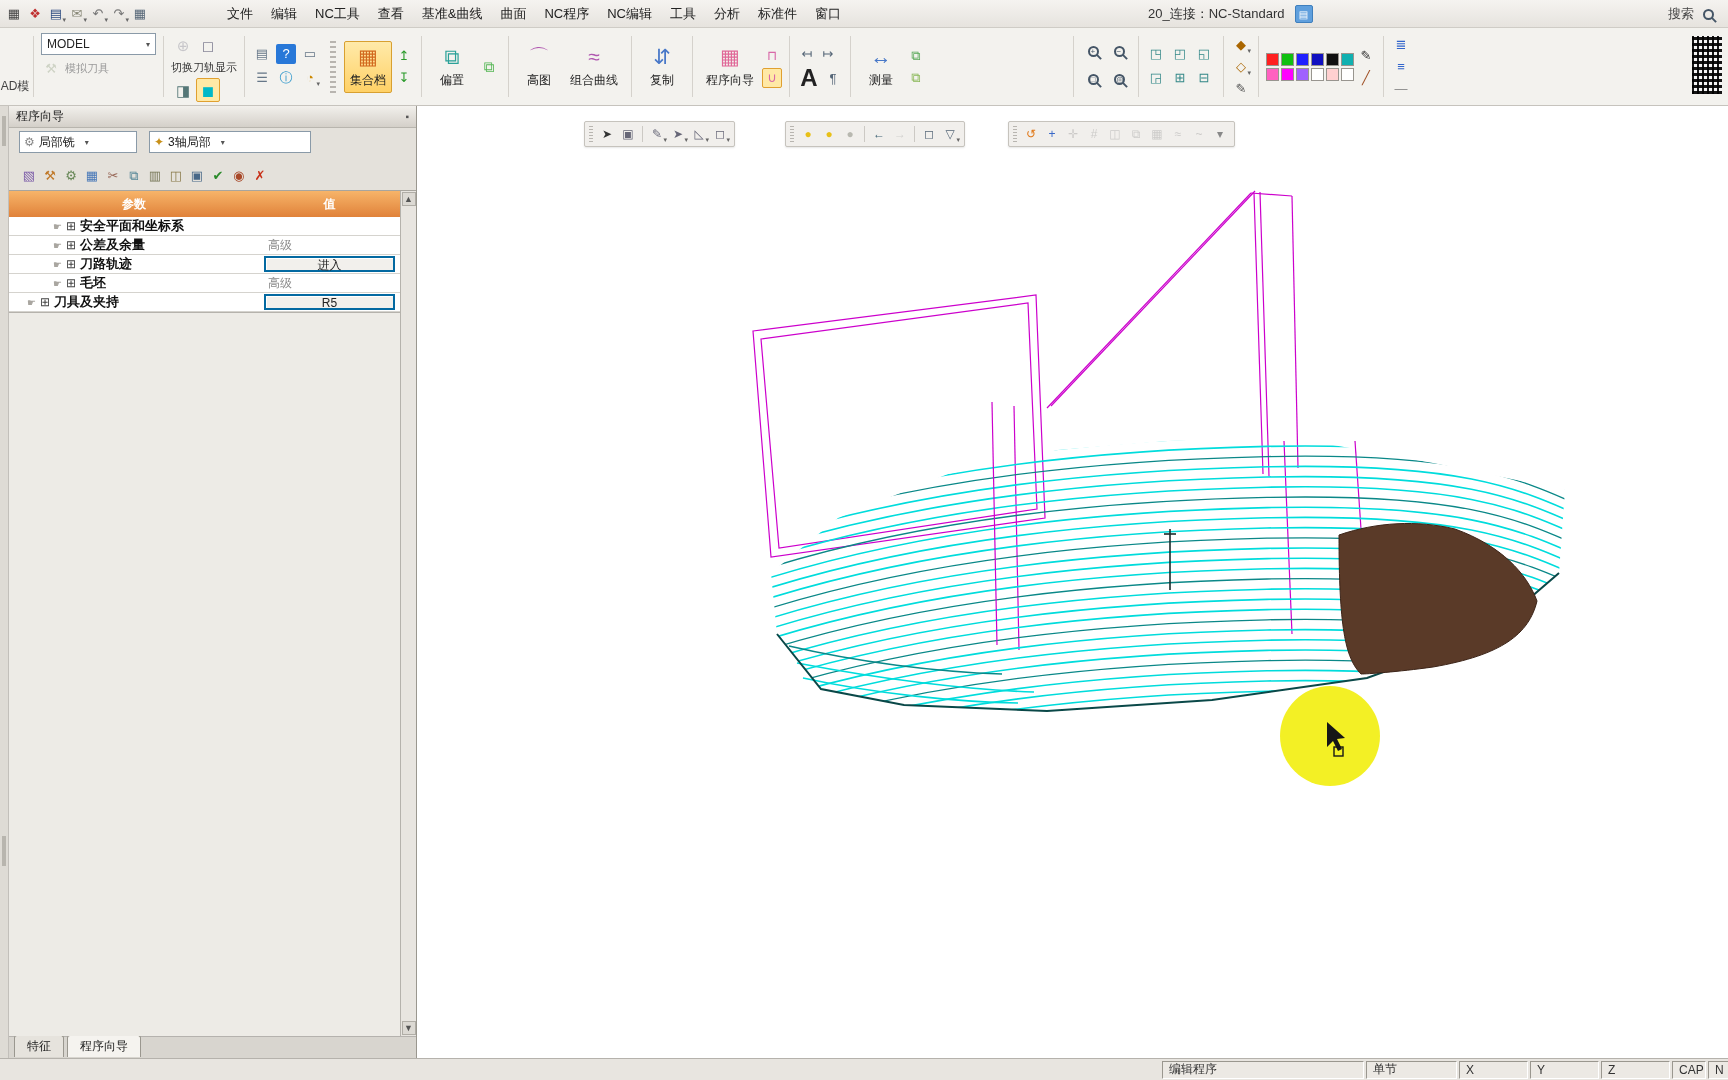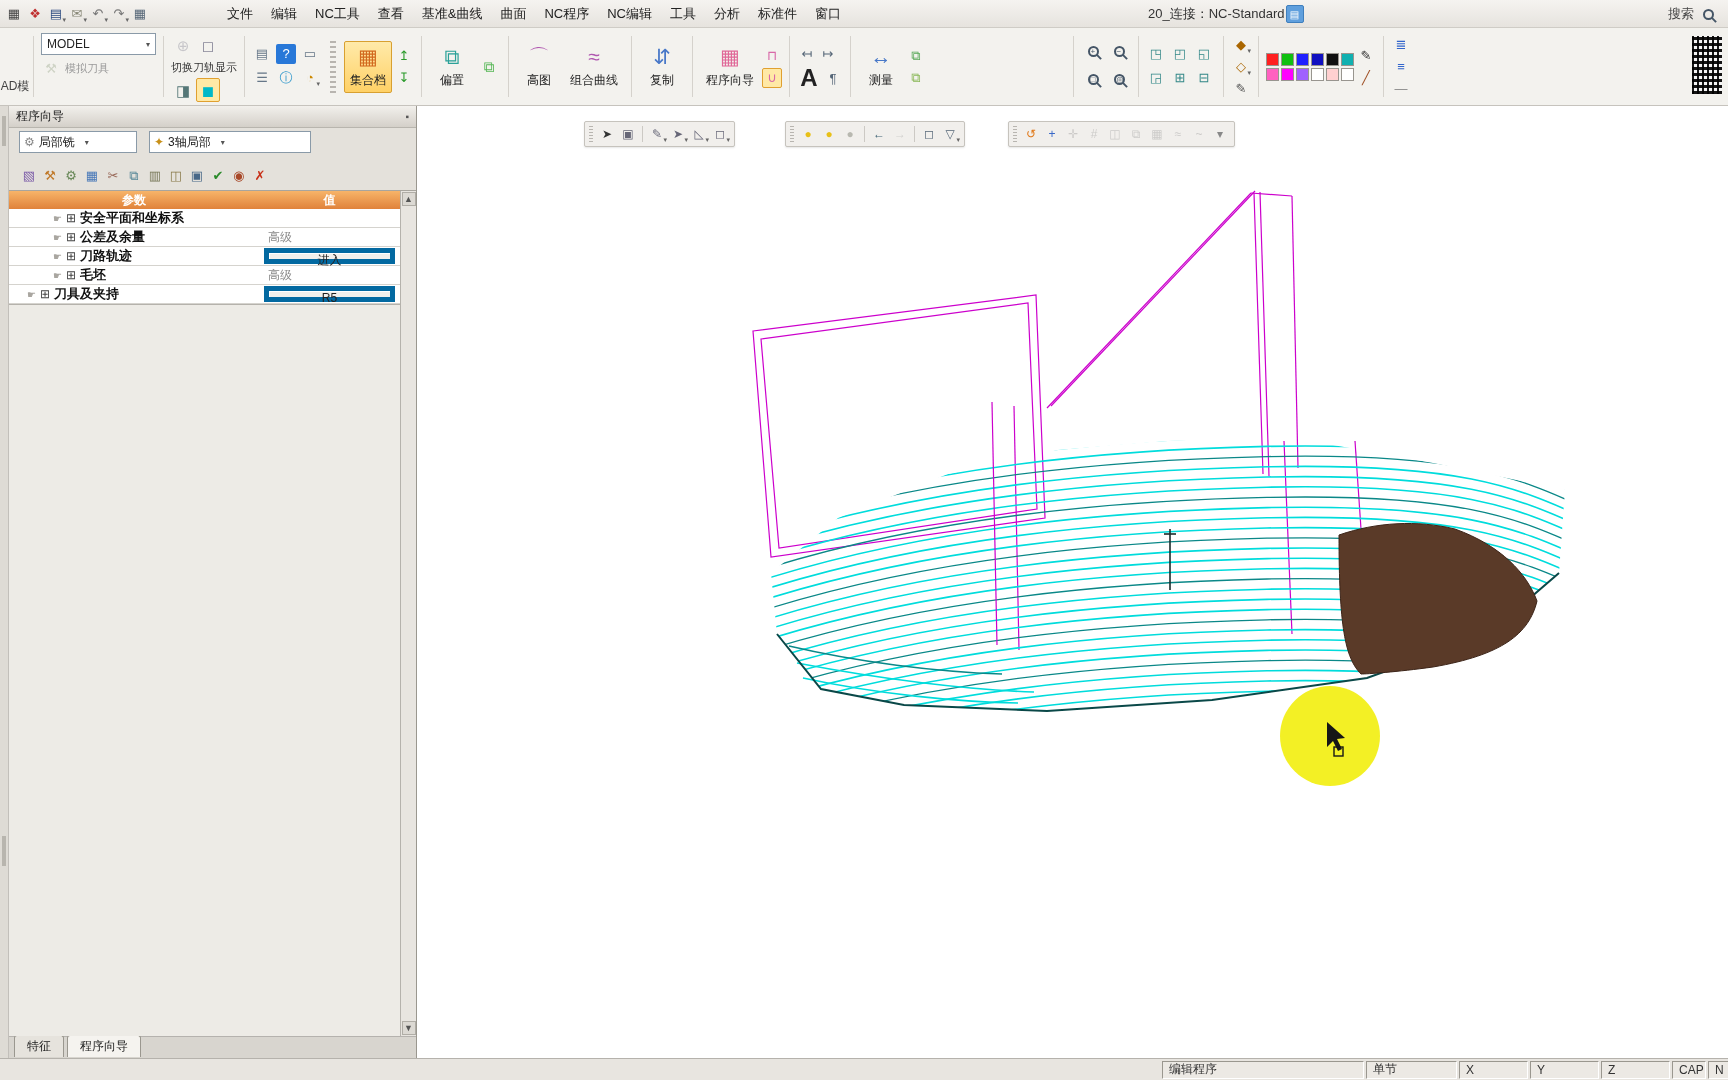--- a/index.html
+++ b/index.html
@@ -4,21 +4,21 @@
 <style>
   *{box-sizing:border-box;margin:0;padding:0}
   html,body{width:1728px;height:1080px;overflow:hidden}
   body{font-family:"Liberation Sans",sans-serif;font-size:12px;color:#222;background:#ece9e4}
 
   
   .titlebar{height:28px;display:flex;align-items:center;background:linear-gradient(#f5f3f0,#e6e3de);border-bottom:1px solid #cfccc6;position:relative;padding-left:4px;gap:2px}
   .qicons{display:flex;gap:2px}
   .menus{display:flex;margin-left:66px}
   .menu-item{padding:0 9px;line-height:26px;font-size:13px;cursor:default;white-space:nowrap}
-  .doc-title{position:absolute;left:1148px;top:0;height:28px;display:flex;align-items:center;gap:1px;font-size:13px;color:#333}
+  .doc-title{position:absolute;left:1148px;top:0;height:28px;display:flex;align-items:center;gap:10px;font-size:13px;color:#333}
   .notes-icon{width:18px;height:18px;background:#5f9fdd;border:1px solid #3f7fbd;border-radius:2px;color:#fff;font-size:10px;display:flex;align-items:center;justify-content:center}
   .search{position:absolute;right:14px;top:0;height:28px;display:flex;align-items:center;gap:9px;color:#444;font-size:13px}
   .mag-shape{position:relative;width:11px;height:11px;border:2px solid #456;border-radius:50%;display:inline-block}
   .mag-shape::after{content:"";position:absolute;width:6px;height:2px;background:#456;bottom:-3px;right:-5px;transform:rotate(45deg)}
   .mag-shape .badge{position:absolute;top:-2px;left:1px;font-size:8px;font-style:normal;color:#456;line-height:11px}
 
   
   .icon{position:relative;width:24px;height:24px;display:flex;align-items:center;justify-content:center;font-size:15px;border:1px solid transparent;border-radius:2px;background:transparent}
   .icon.small,.qicons .icon{width:20px;height:20px;font-size:13px}
   .icon .glyph{font-style:normal;line-height:1}
@@ -74,33 +74,33 @@
   .wcombo .cc{margin-left:6px}
   .w1{width:118px}.w2{width:162px}
   .wtb{display:flex;gap:4px;padding:9px 10px 5px}
   .wtb .icon{width:20px;height:20px;font-size:13px}
   .logo-box{margin:8px 12px 6px;background:#fdfdfc;border:1px solid #b5b2ac;height:112px;display:flex;align-items:center;justify-content:center;gap:13px}
   .logo-badge{width:46px;height:46px;background:linear-gradient(#f2a232,#d96f10);border-radius:9px;color:#fff;font-weight:bold;font-size:25px;display:flex;align-items:center;justify-content:center}
   .logo-text{font-size:31px;font-weight:bold;color:#3a3a3a;letter-spacing:-1px}
   .logo-reg{font-size:11px;vertical-align:super;color:#555}
   .param-area{flex:1;position:relative;background:#edebe6;border-top:1px solid #a8a59e}
   .ptable{margin-right:16px;background:#fff;border-bottom:1px solid #b5b2ac}
-  .pheader{display:flex;height:18px;background:linear-gradient(#f7b469,#e0823a);color:#fff;font-weight:bold;font-size:12px;align-items:center}
+  .pheader{display:flex;height:26px;background:linear-gradient(#f7b469,#e0823a);color:#fff;font-weight:bold;font-size:12px;align-items:center}
   .pheader .hc1{width:250px;text-align:center}
   .pheader .hc2{flex:1;text-align:center}
   .prow{display:flex;height:19px;border-bottom:1px solid #d5d3ce;background:#fff;align-items:center;font-size:13px}
   .plab{display:flex;align-items:center;gap:4px;width:250px;padding-left:44px}
   .prow.outdent .plab{padding-left:18px}
   .ptext{font-weight:bold;color:#111;white-space:nowrap}
   .pick{color:#a9a6a0;font-size:10px;font-style:normal}
   .exp{color:#444;font-size:12px;font-style:normal}
   .pval{flex:1;display:flex;align-items:center;padding:0 5px;font-size:12px}
   .v{display:block}
   .v.dim{color:#8a8a8a;padding-left:4px}
-  .v.btn{flex:1;text-align:center;border:5px solid #0369a1;background:#f2f0ec;box-shadow:inset 1px 1px 0 #fff;color:#222;height:16px;line-height:15px}
+  .v.btn{flex:1;text-align:center;border:2px solid #0369a1;background:#f2f0ec;box-shadow:inset 1px 1px 0 #fff;color:#222;height:16px;line-height:15px}
   .vscroll{position:absolute;right:0;top:0;bottom:0;width:16px;background:#e8e5e0;border-left:1px solid #b5b2ac;display:flex;flex-direction:column;justify-content:space-between;align-items:center;padding:1px 0;font-size:9px;color:#555}
   .sbtn{width:14px;height:14px;background:#dcd9d3;border:1px solid #b0ada6;display:flex;align-items:center;justify-content:center}
   .ptabs{height:22px;display:flex;align-items:flex-end;gap:3px;background:#d8d5cf;padding:1px 5px;border-top:1px solid #b5b2ae}
   .ptab{border:1px solid #9a978f;border-bottom:none;background:#e6e3dd;padding:2px 12px;font-size:12px;border-radius:3px 3px 0 0}
   .ptab.active{background:#f5f3ef}
 
   
   .viewport{flex:1;position:relative;background:#fff;overflow:hidden}
   .scene{position:absolute;left:0;top:0}
   .vtb{position:absolute;top:15px;height:26px;background:#f1efec;border:1px solid #c6c3bd;border-radius:2px;display:flex;align-items:center;padding:1px 4px;gap:1px;box-shadow:0 1px 2px rgba(0,0,0,.10)}

